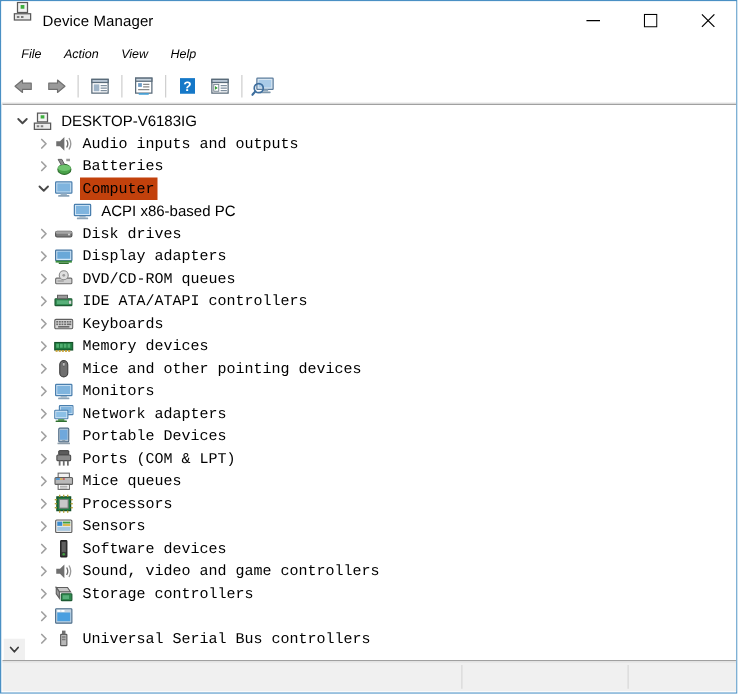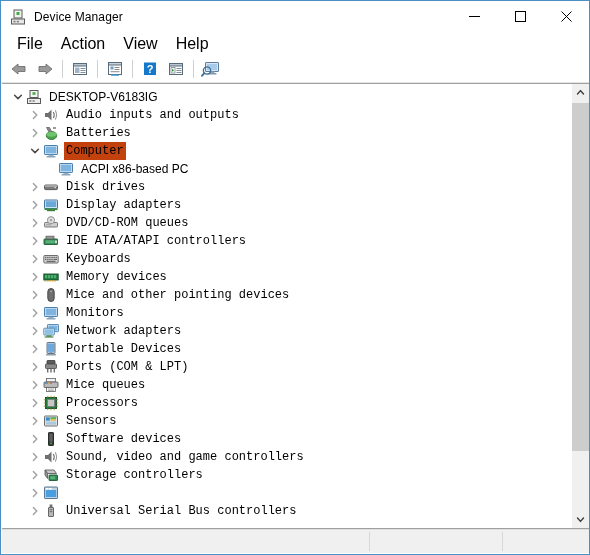--- a/index.html
+++ b/index.html
@@ -21,21 +21,20 @@
     background: #ffffff;
     overflow: hidden;
   }
 
   
   .titlebar {
     position: relative;
     height: 32px;
     background: #ffffff;
     display: flex;
-    align-items: center;
     border-bottom: none;
   }
   .title-icon {
     width: 16px;
     height: 16px;
     margin-left: 9px;
     margin-right: 8px;
     flex: 0 0 auto;
     position: relative;
   }
@@ -65,25 +64,26 @@
 
   
   .menubar {
     height: 22px;
     display: flex;
     align-items: center;
     padding-left: 7px;
     background: #ffffff;
   }
   .menu-item {
-    font-size: 16px;
+    font-size: 10px;
     color: #000000;
     padding: 2px 9px;
     line-height: 16px;
     cursor: default;
+    font-style: italic;
   }
 
   
   .toolbar {
     height: 27px;
     display: flex;
     align-items: center;
     padding-left: 5px;
     background: #ffffff;
     border-bottom: 1px solid #e4e4e4;
@@ -110,20 +110,21 @@
     top: 82px;
     width: 587px;
     height: 446px;
     box-sizing: border-box;
     border: 1px solid #a0a0a0;
     border-left: none;
     border-right: none;
     background: #ffffff;
     display: flex;
     overflow: hidden;
+    flex-direction: column;
   }
   .tree {
     flex: 1 1 auto;
     overflow: hidden;
     padding-top: 4px;
     position: relative;
   }
   .row {
     height: 18px;
     display: flex;

